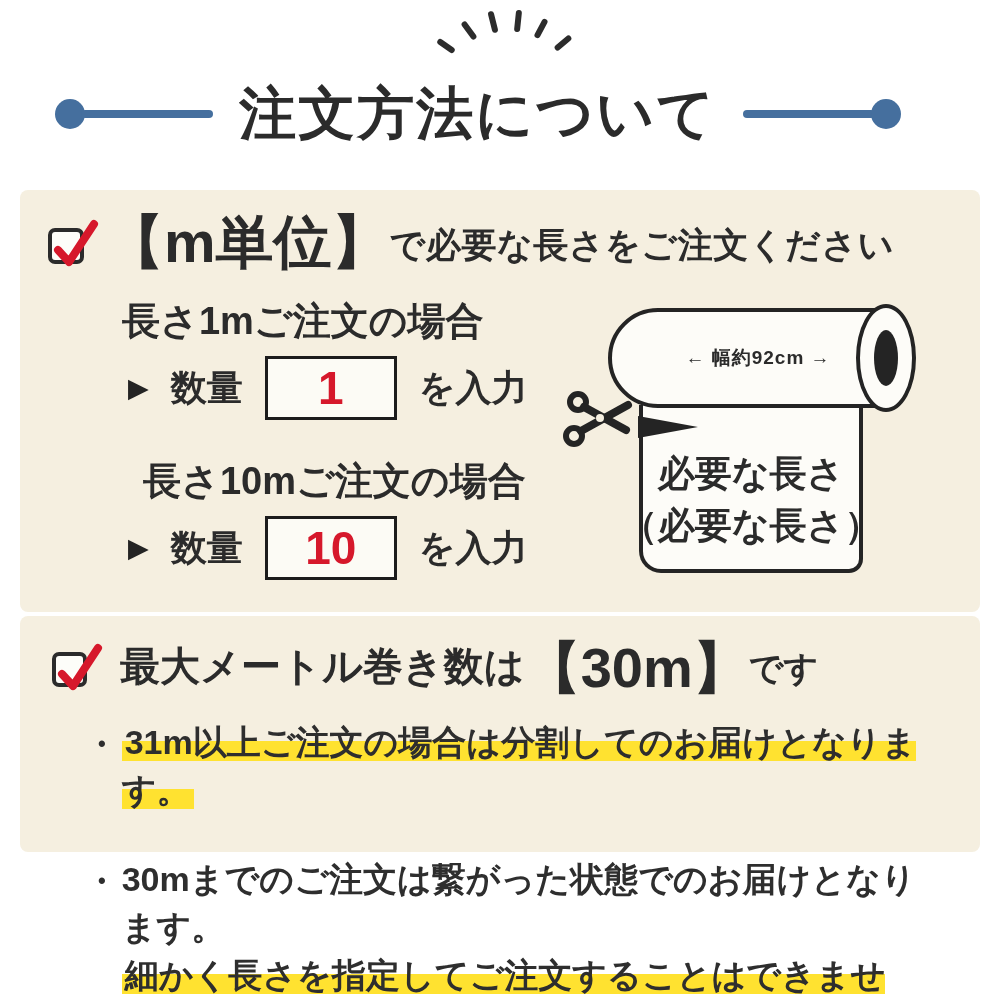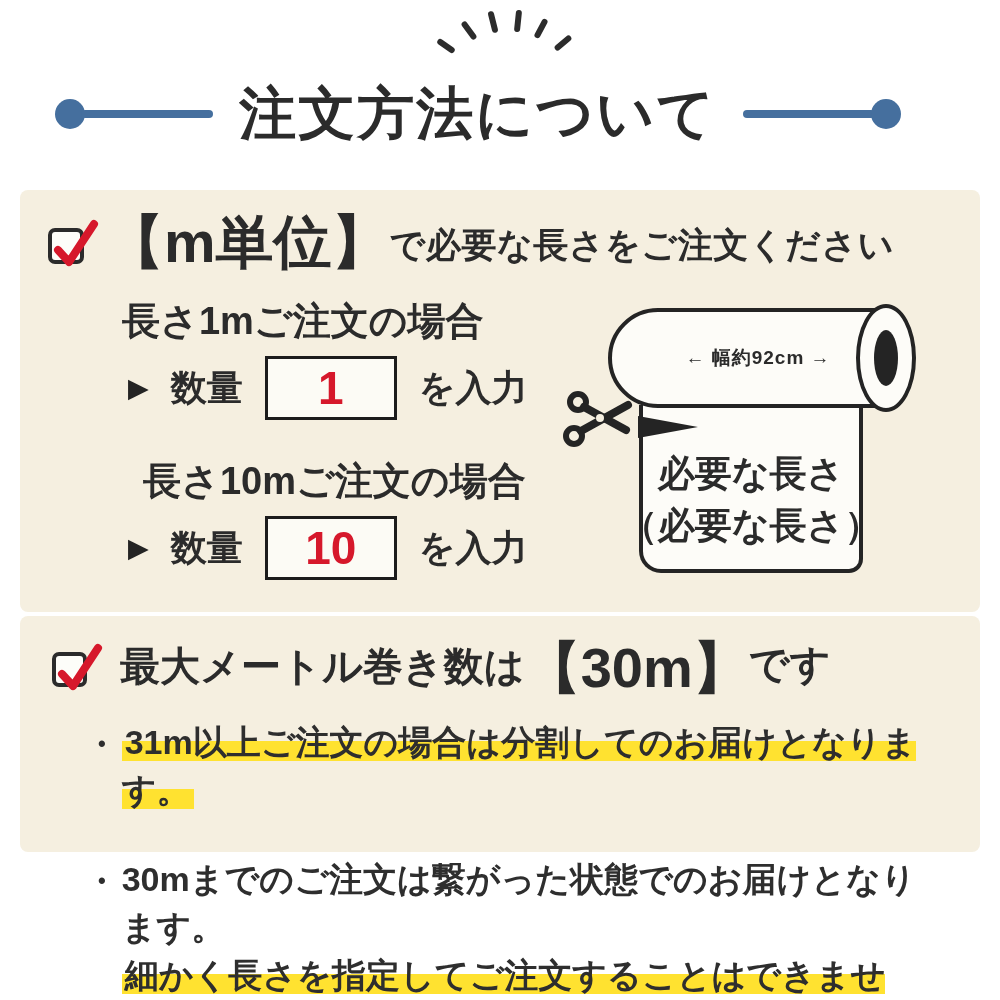--- a/index.html
+++ b/index.html
@@ -64,21 +64,21 @@
   .roll-core { width:24px; height:56px; background:#242424; border-radius:50%; }
   .scissors { position:absolute; left:542px; top:200px; }
   .cut-tri { position:absolute; left:618px; top:226px; width:0; height:0;
     border-top:11px solid transparent; border-bottom:11px solid transparent;
     border-left:60px solid #242424; }
 
   
   .p2-heading { position:absolute; left:100px; top:18px; display:flex; align-items:flex-end; white-space:nowrap; }
   .p2-pre { font-size:40px; font-weight:900; padding-bottom:7px; }
   .p2-bracket { font-size:56px; font-weight:900; line-height:1.2; }
-  .p2-post { font-size:40px; font-weight:900; padding-bottom:9px; }
+  .p2-post { font-size:34px; font-weight:900; padding-bottom:9px; }
 
   .bullets { position:absolute; left:78px; top:102px; width:840px; }
   .bullet { display:flex; gap:16px; font-size:34px; font-weight:800; line-height:1.42; color:#2e2e2e; }
   .bullet + .bullet { margin-top:40px; }
   .bmark { font-size:22px; padding-top:10px; flex:none; }
   .hl { background-image:linear-gradient(to bottom, rgba(0,0,0,0) 48%, #ffe230 48%); padding:0 3px; }
 </style>
 </head>
 <body>
 

